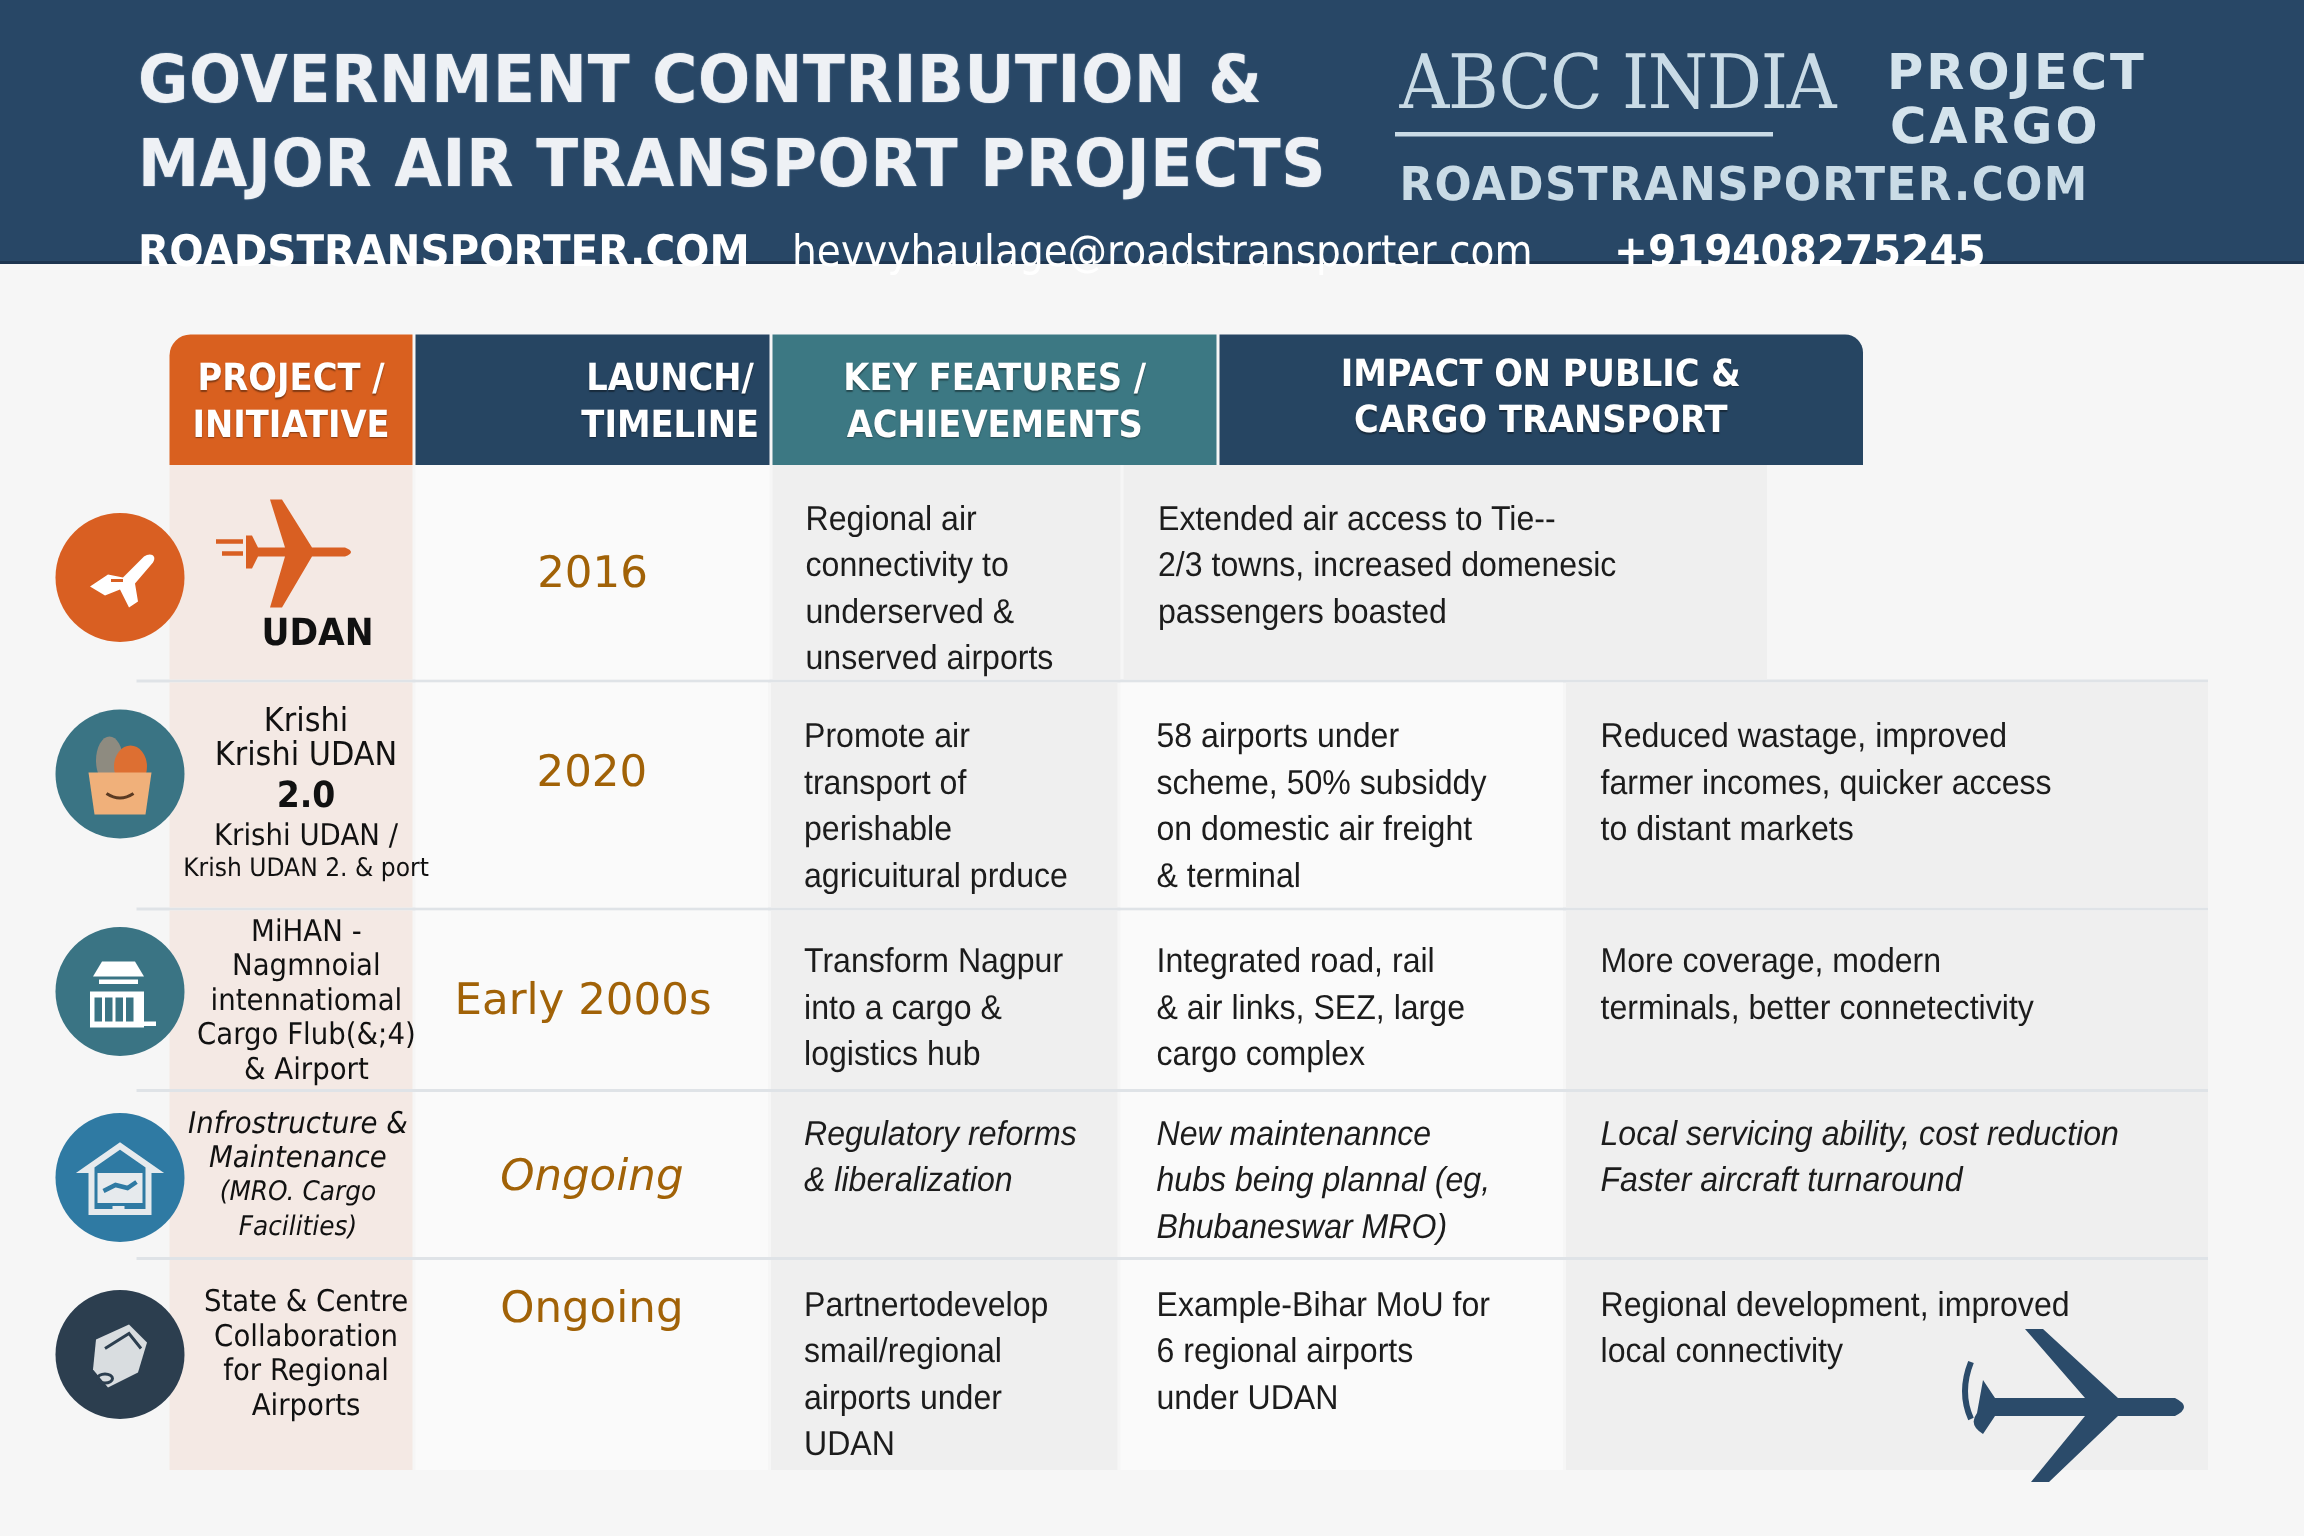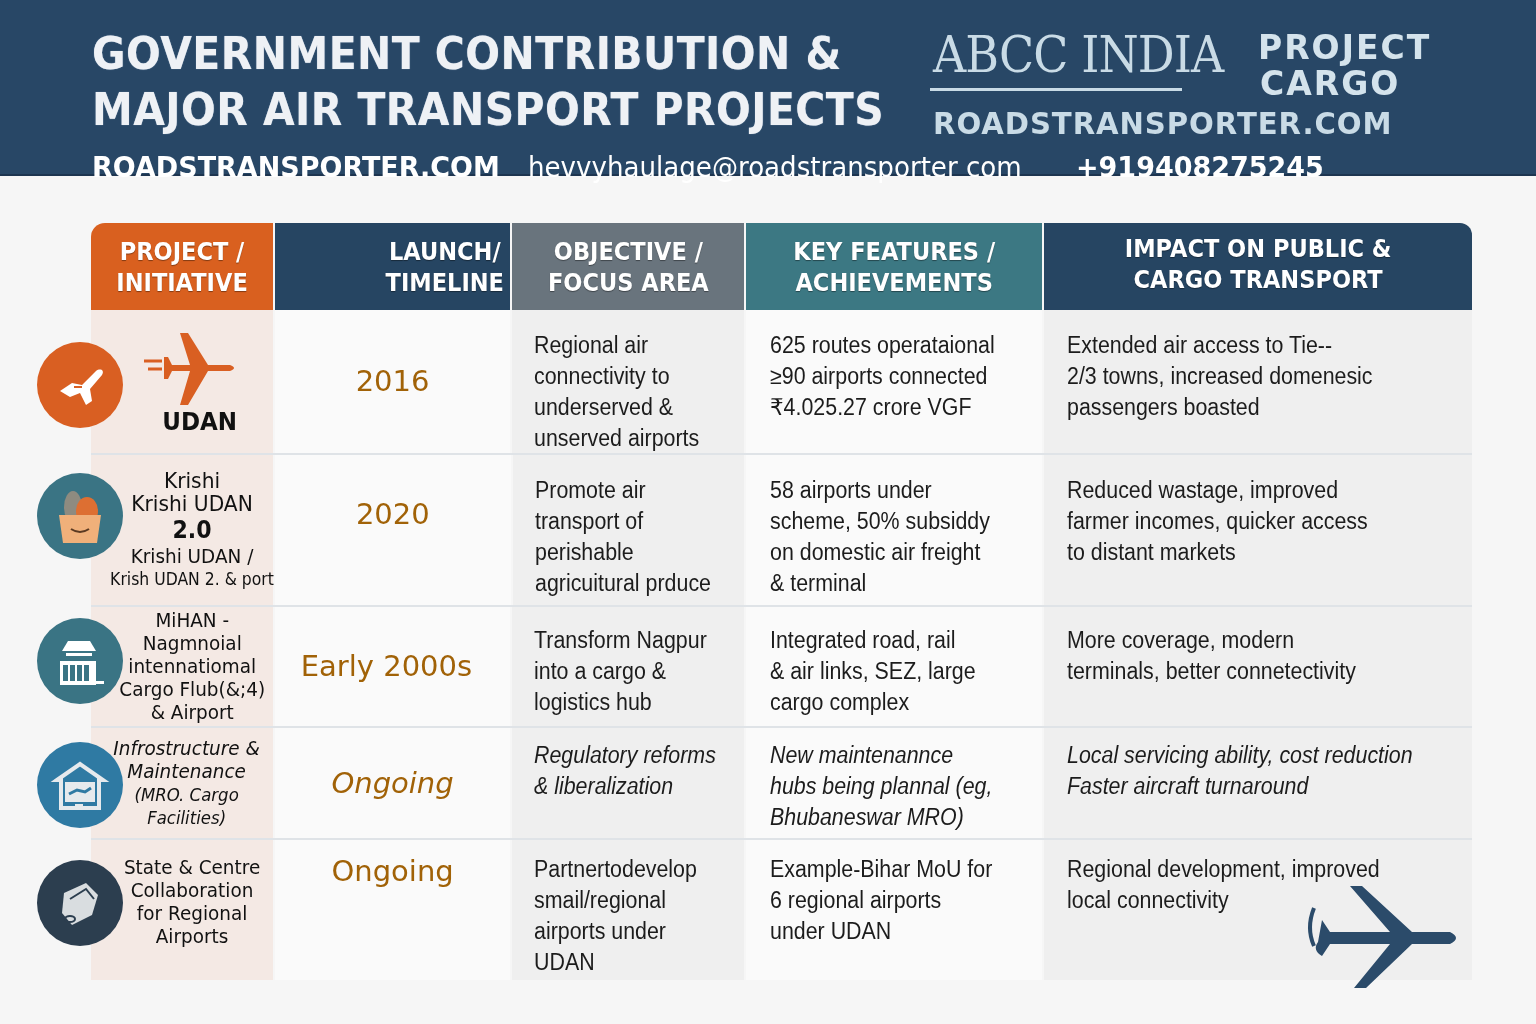--- a/index.html
+++ b/index.html
@@ -50,21 +50,21 @@
 
     .table { position: absolute; left: 91px; top: 223px; width: 1381px; }
     .hrow { display: flex; height: 87px; }
     .hcell {
       display: flex; align-items: center; justify-content: center; text-align: center;
       color: #ffffff; font-weight: bold; font-size: 25px; line-height: 31px;
       font-family: "DejaVu Sans", sans-serif; margin-right: 2px;
       text-shadow: 0 1px 1px rgba(0,0,0,0.4);
     }
     .hcell .t { display: block; transform: scaleX(0.9); }
-    .c1 { width: 182px; }
+    .c1 { width: 162px; margin-left: 22px; }
     .c2 { width: 236px; justify-content: flex-end; }
     .c3 { width: 232px; }
     .c4 { width: 296px; }
     .c5 { width: 429px; margin-right: 0 !important; }
     .h1 { background: #d9601f; border-top-left-radius: 14px; }
     .h2 { background: #264562; }
     .h3 { background: #69747d; }
     .h4 { background: #3c7883; }
     .h5 { background: #264562; border-top-right-radius: 12px; }
     .h5 .t { padding-bottom: 6px; }
@@ -131,26 +131,20 @@
           <span style="display:block">PROJECT /</span>
           <span style="display:block">INITIATIVE</span>
         </span>
     </div>
     <div class="hcell c2 h2">
       <span class="t">
           <span style="display:block">LAUNCH/</span>
           <span style="display:block">TIMELINE</span>
         </span>
     </div>
-    <div class="hcell c3 h3">
-      <span class="t">
-          <span style="display:block">OBJECTIVE /</span>
-          <span style="display:block">FOCUS AREA</span>
-        </span>
-    </div>
     <div class="hcell c4 h4">
       <span class="t">
           <span style="display:block">KEY FEATURES /</span>
           <span style="display:block">ACHIEVEMENTS</span>
         </span>
     </div>
     <div class="hcell c5 h5">
       <span class="t">
           <span style="display:block">IMPACT ON PUBLIC &amp;</span>
           <span style="display:block">CARGO TRANSPORT</span>
@@ -165,25 +159,20 @@
       </div>
     </div>
     <div class="cell c2 col2">
       <div class="year">2016</div>
     </div>
     <div class="cell c3 col3">
       <span class="txt">Regional air</span>
       <span class="txt">connectivity to</span>
       <span class="txt">underserved &amp;</span>
       <span class="txt">unserved airports</span>
-    </div>
-    <div class="cell c4 col4">
-      <span class="txt">625 routes operataional</span>
-      <span class="txt">≥90 airports connected</span>
-      <span class="txt">₹4.025.27 crore VGF</span>
     </div>
     <div class="cell c5 col5">
       <span class="txt">Extended air access to Tie--</span>
       <span class="txt">2/3 towns, increased domenesic</span>
       <span class="txt">passengers boasted</span>
     </div>
   </div>
 
   <div class="row r2">
     <div class="cell c1 col1">

